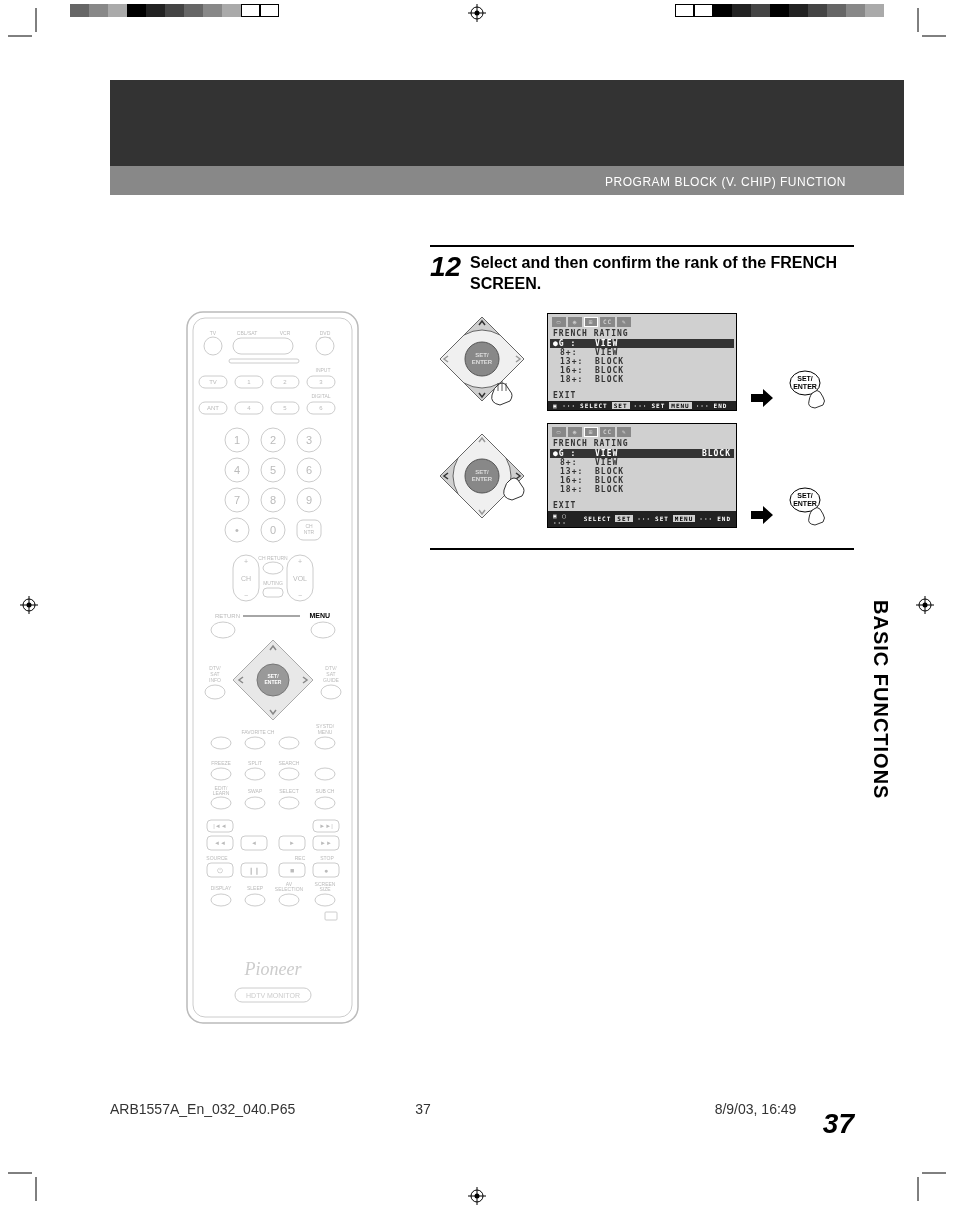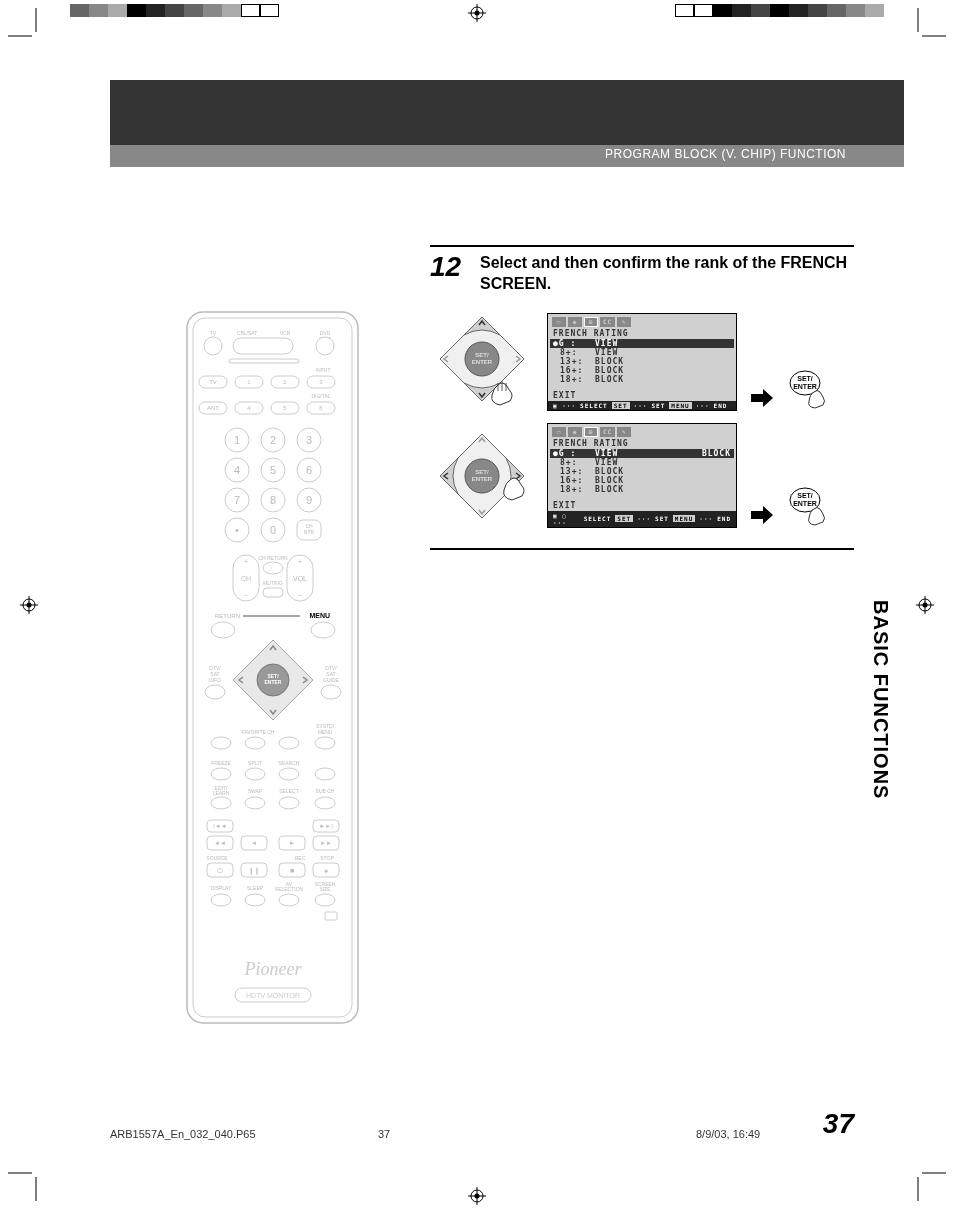--- a/index.html
+++ b/index.html
@@ -41,21 +41,21 @@
     top: 40px;
     left: 50px;
     width: 854px;
     height: 1120px;
   }
   .header-band {
     position: absolute;
     top: 40px;
     left: 60px;
     right: 0;
-    height: 87px;
+    height: 115px;
     background: linear-gradient(to bottom, #333 0%, #333 75%, #888 75%, #888 100%);
   }
   .header-text {
     position: absolute;
     bottom: 6px;
     right: 58px;
     color: #fff;
     font-size: 12px;
     letter-spacing: 0.5px;
   }
@@ -66,21 +66,20 @@
     left: 380px;
     right: 50px;
   }
   .step-rule {
     height: 2px;
     background: #000;
     margin-bottom: 6px;
   }
   .step {
     display: flex;
-    gap: 10px;
     margin-bottom: 16px;
   }
   .step-num {
     font-size: 28px;
     font-weight: bold;
     font-style: italic;
     line-height: 1;
     min-width: 40px;
   }
   .step-text {
@@ -195,25 +194,25 @@
   .remote {
     position: absolute;
     top: 270px;
     left: 135px;
     width: 175px;
     height: 715px;
   }
 
   .footer {
     position: absolute;
-    bottom: 20px;
+    bottom: 43px;
     left: 60px;
     right: 60px;
     display: flex;
-    font-size: 11px;
+    font-size: 14px;
     color: #333;
   }
   .footer .fl { flex: 1; }
   .footer .fc { flex: 1; text-align: left; padding-left: 120px; }
   .footer .fr { flex: 1; text-align: left; padding-left: 170px;}
 </style>
 </head>
 <body>
 
 <div class="crop-marks crop-tl">

